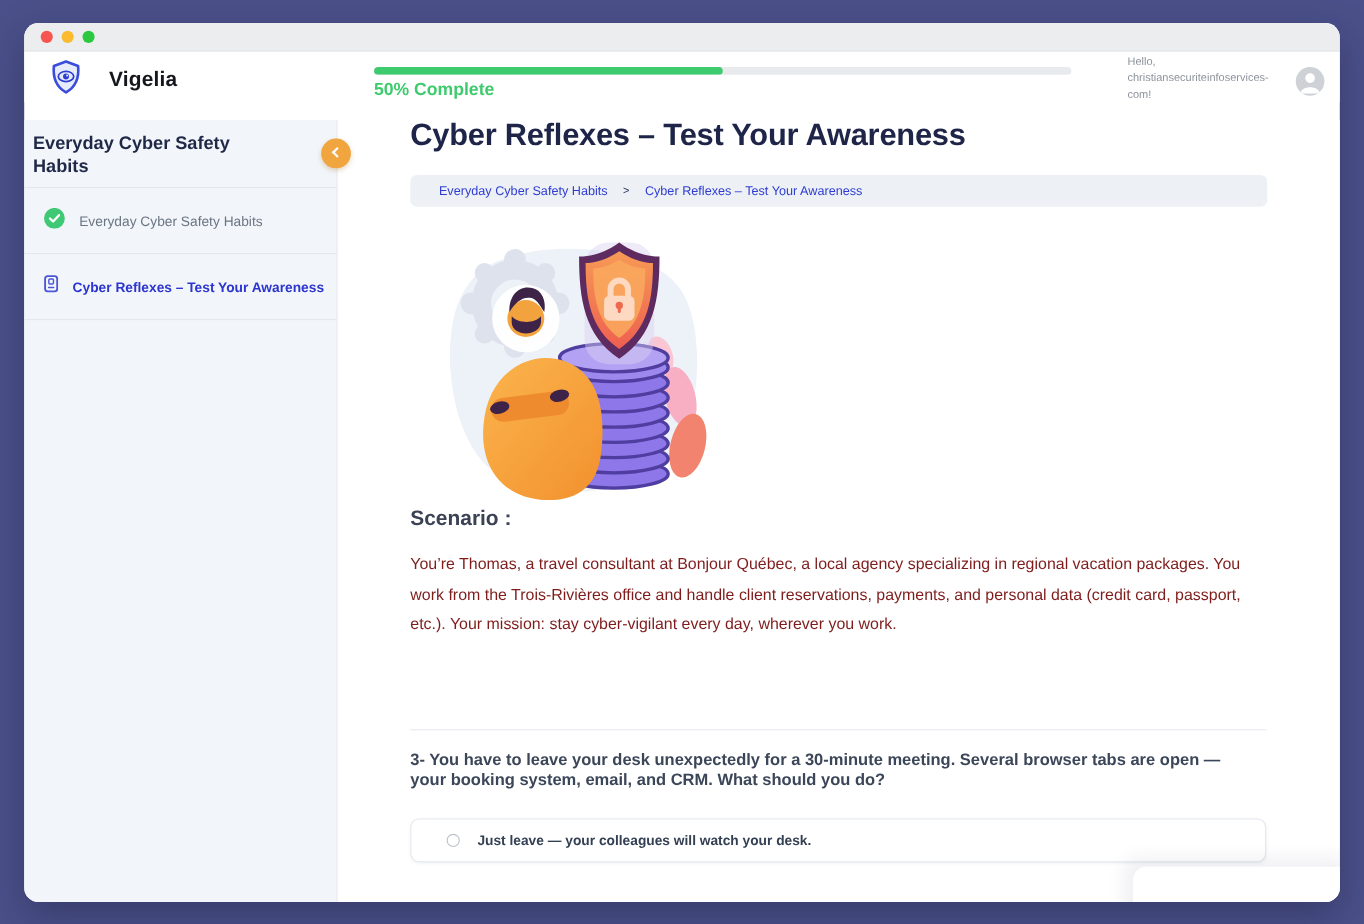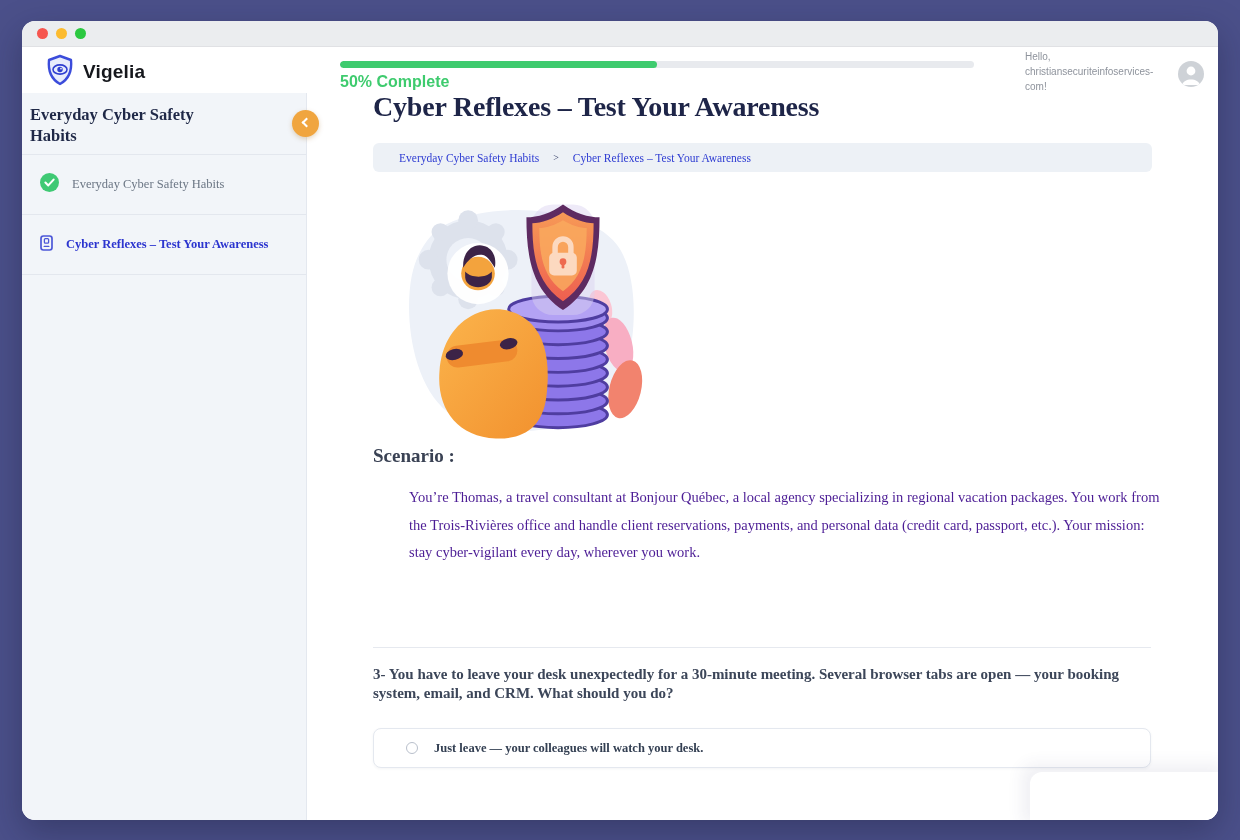--- a/index.html
+++ b/index.html
@@ -20,35 +20,35 @@
     height:26px; background:#ebedef; border-bottom:1px solid #e0e1e4;
     display:flex; align-items:center; padding-left:15px; gap:8px;
   }
   .light { width:11px; height:11px; border-radius:50%; }
   .light.red { background:#f6564f; }
   .light.yellow { background:#fcbb2f; }
   .light.green { background:#2bc840; }
   
   .header { position:relative; height:46px; background:#fff; }
   .brand { position:absolute; left:23px; top:7px; display:flex; align-items:center; gap:8px; }
-  .brand-name { font-size:19px; font-weight:bold; color:#15171c; letter-spacing:.2px; }
+  .brand-name { font-size:19px; font-weight:bold; color:#15171c; letter-spacing:.2px;margin-left:16px; }
   .progress-wrap { position:absolute; left:318px; top:14px; width:634px; }
   .progress-track { height:7px; background:#e8eaee; border-radius:4px; overflow:hidden; }
   .progress-fill { height:7px; background:#3ecb6e; border-radius:4px; width:0; }
   .progress-label { margin-top:5px; color:#3ecb6e; font-size:16px; font-weight:bold; }
   .greeting {
     position:absolute; left:1003px; top:2px; width:152px; z-index:6;
     font-size:10px; color:#8e939c; line-height:15px; background:transparent;
   }
   .avatar {
     position:absolute; left:1156px; top:14px; width:26px; height:26px;
     border-radius:50%; background:#ced2d7; overflow:hidden;
   }
   
-  .content { position:absolute; top:72px; left:0; width:1196px; height:727px; display:flex;font-family:Liberation Serif, serif; }
+  .content { position:absolute; top:88px; left:0; width:1196px; height:727px; display:flex; }
   .sidebar {
     width:285px; min-width:285px; background:#f2f5f9;
     border-right:1px solid #e4e8ef; position:relative;
   }
   .sidebar-head { height:62px; border-bottom:1px solid #e3e7ee; padding:11px 60px 0 8px; position:relative; }
   .sidebar-title { font-size:16.5px; font-weight:bold; color:#1f2847; line-height:21px; width:205px; }
   .collapse-btn {
     position:absolute; left:270px; top:17px; width:27px; height:27px; border-radius:50%;
     background:#f0a53f; border:none; cursor:pointer; z-index:5;
     box-shadow:0 2px 5px rgba(150,90,0,.25);
@@ -72,21 +72,21 @@
   }
   .breadcrumb {
     position:absolute; left:66px; top:50px; width:779px; height:29px;
     background:#edf1f6; border-radius:6px; display:flex; align-items:center;
     padding-left:26px; gap:14px; font-size:11.5px;
   }
   .crumb { color:#2e3cd2; cursor:pointer; }
   .crumb-sep { color:#333d66; font-size:10px; }
   .illustration { position:absolute; left:90px; top:104px; width:247px; height:245px; }
   .scenario-label { position:absolute; left:66px; top:352px; font-size:19px; font-weight:bold; color:#3a4254; }
-  .para { position:absolute; left:66px; width:762px; font-size:14.5px; color:#4c1d95; line-height:27.5px;margin-left:36px; }
+  .para { position:absolute; left:66px; width:762px; font-size:14.5px; color:#7f1d1d; line-height:27.5px; }
   .para.p1 { top:391px; }
   .para.p2 { top:484px; }
   .divider { position:absolute; left:66px; top:554px; width:778px; height:1px; background:#e6e9ef; }
   .question { position:absolute; left:66px; top:572px; width:760px; font-size:15px; font-weight:bold; color:#3c4659; line-height:19px; }
   .option-card {
     position:absolute; left:66px; top:635px; width:778px; height:40px;
     background:#fff; border:1px solid #e4e8ef; border-radius:8px;
     display:flex; align-items:center; padding-left:32px; gap:16px; cursor:pointer;
     box-shadow:0 1px 3px rgba(40,50,80,.05);
   }

